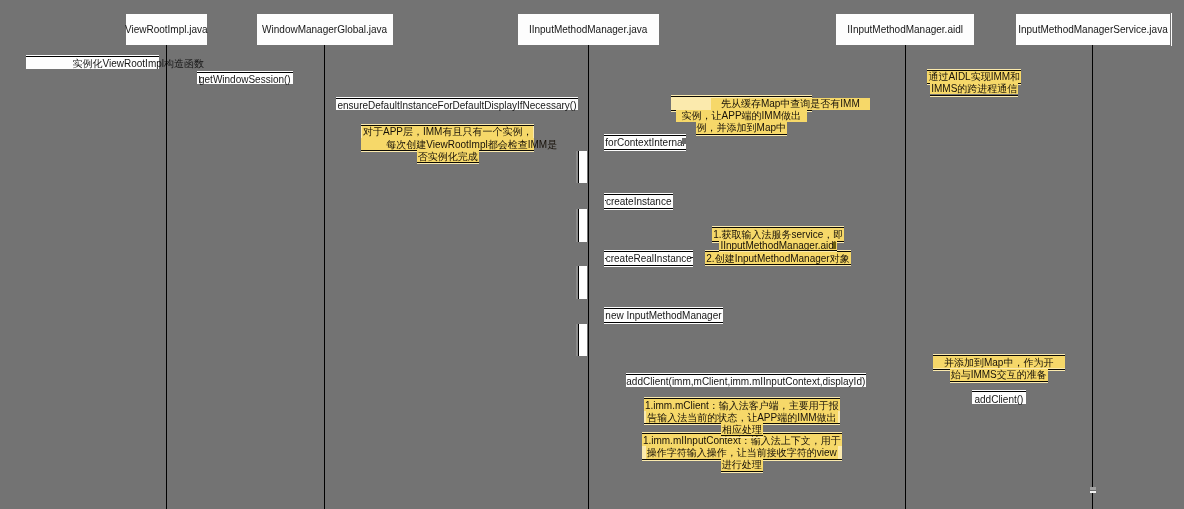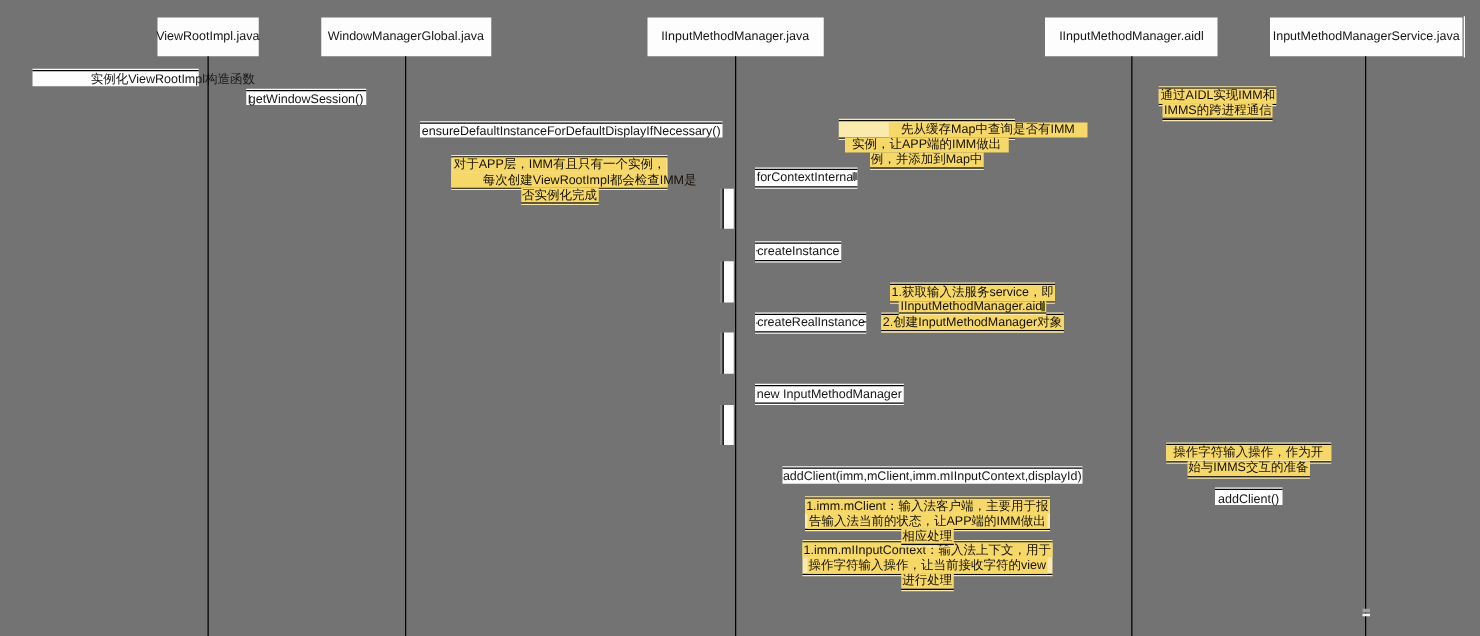--- a/index.html
+++ b/index.html
@@ -112,21 +112,21 @@
     <div class="nb" style="left:641.89375px;top:433.2px;width:199.8125px;z-index:1;"></div>
     <div class="nb" style="left:641.89375px;top:458.5px;width:199.8125px;z-index:1;"></div>
     <div class="nline" style="left:641.89375px;top:434.3px;width:199.8125px;height:12.12px;line-height:12.12px;z-index:2;"><span>1.imm.mIInputContext：输入法上下文，用于</span></div>
     <div class="nline" style="left:645.7921875px;top:446.42px;width:192.015625px;height:12.12px;line-height:12.12px;z-index:2;"><span>操作字符输入操作，让当前接收字符的view</span></div>
     <div class="nline" style="left:720.8px;top:458.54px;width:42px;height:12.12px;line-height:12.12px;z-index:2;"><span>进行处理</span></div>
     <div class="nb" style="left:720.8px;top:470.66px;width:42px;z-index:3;"></div>
     <div class="nbl" style="left:720.8px;top:471.86px;width:42px;z-index:3;"></div>
     <div class="nbox" style="left:932.7px;top:354px;width:132px;height:16.8px;"></div>
     <div class="nb" style="left:932.7px;top:355.1px;width:132px;z-index:1;"></div>
     <div class="nb" style="left:932.7px;top:368.6px;width:132px;z-index:1;"></div>
-    <div class="nline" style="left:932.7px;top:356.2px;width:132px;height:12.3px;line-height:12.3px;z-index:2;"><span>操作字符输入操作，作为开</span></div>
+    <div class="nline" style="left:932.7px;top:356.2px;width:132px;height:12.3px;line-height:12.3px;z-index:2;"><span>并添加到Map中，作为开</span></div>
     <div class="nline" style="left:949.6453125px;top:368.5px;width:98.109375px;height:12.3px;line-height:12.3px;z-index:2;"><span>始与IMMS交互的准备</span></div>
     <div class="nb" style="left:949.6453125px;top:380.8px;width:98.109375px;z-index:3;"></div>
     <div class="nbl" style="left:949.6453125px;top:382px;width:98.109375px;z-index:3;"></div>
     <div class="msg" style="left:25.5px;top:54.9px;width:133.4px;height:13.8px;padding-left:47px;"><span>实例化ViewRootImpl构造函数</span></div>
     <div class="hl" style="left:25.5px;top:56.199999999999996px;width:133.4px;"></div>
     <div class="msg" style="left:196.5px;top:70.7px;width:96.7px;height:13.8px;"><span>getWindowSession()</span></div>
     <div class="hl" style="left:196.5px;top:72px;width:96.7px;"></div>
     <div class="msg" style="left:336.2px;top:96.7px;width:241.6px;height:13.8px;"><span>ensureDefaultInstanceForDefaultDisplayIfNecessary()</span></div>
     <div class="hl" style="left:336.2px;top:98px;width:241.6px;"></div>
     <div class="msg" style="left:603.9px;top:133.6px;width:82.4px;height:17.3px;"><span>forContextInternal</span></div>

